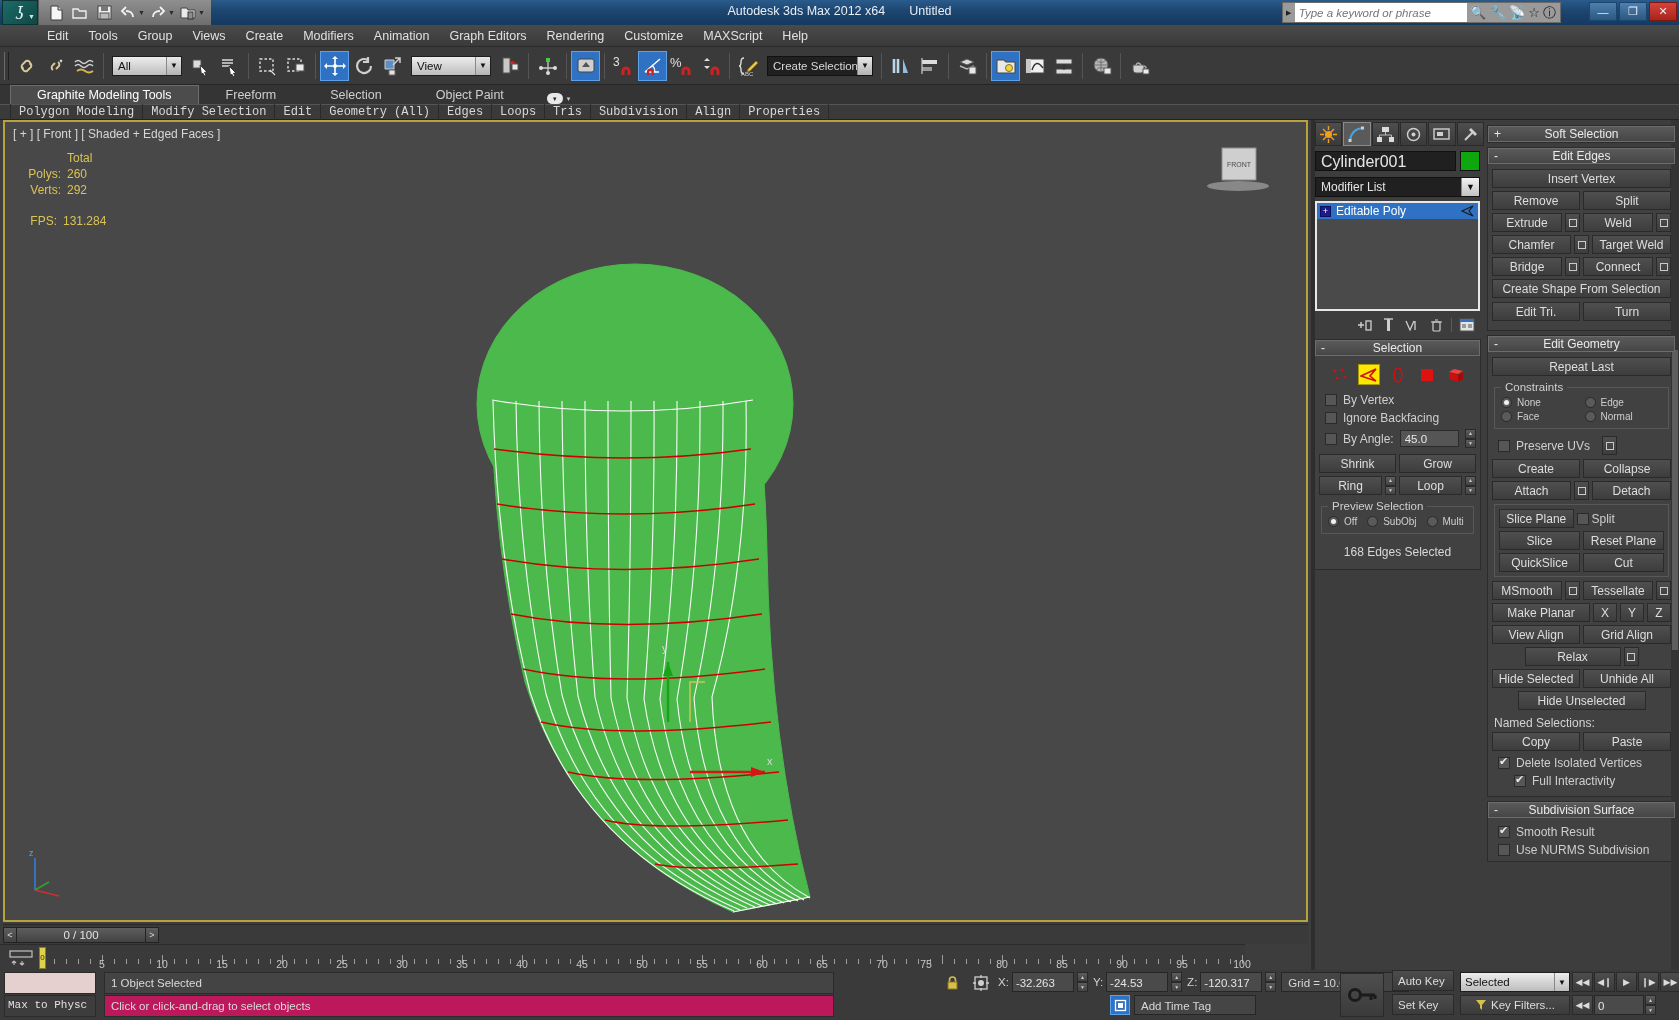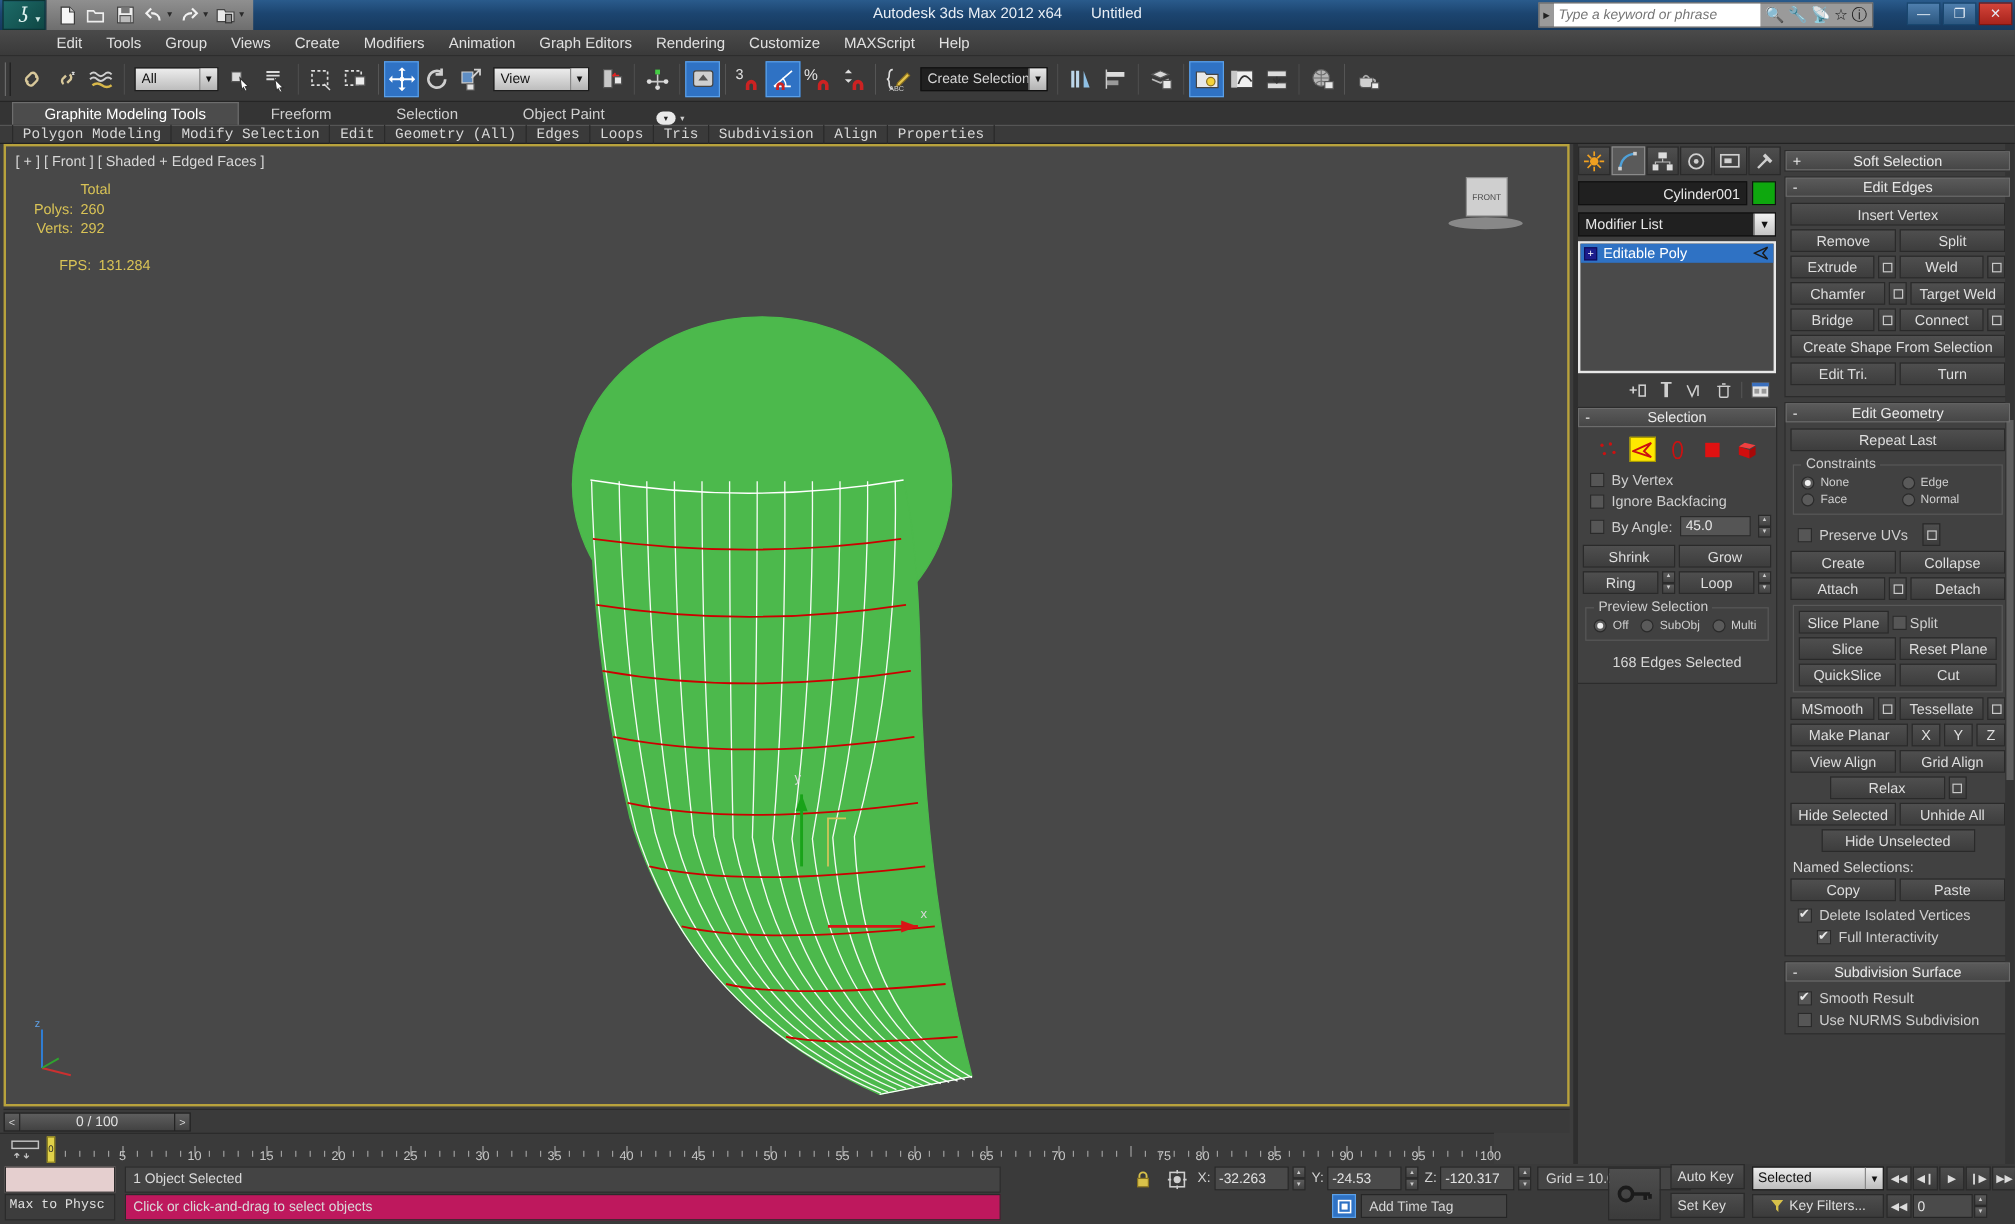--- a/index.html
+++ b/index.html
@@ -113,21 +113,21 @@
   
   .viewport {
     position:absolute; left:3px; top:120px; width:1305px; height:802px;
     background:#484848; border:2px solid #b8a23c; overflow:hidden;
   }
   .vp-label { position:absolute; left:8px; top:5px; color:#d7d7d7; font-size:12px; }
   .vp-stats { position:absolute; left:12px; top:28px; color:#d9c356; font-size:12px; line-height:16px; }
   .vp-stats table { border-collapse:collapse; }
   .vp-stats td { padding:0 6px 0 0; color:#d9c356; }
   .vp-stats td.lbl { text-align:right; width:50px; }
-  .vp-fps { position:absolute; left:27px; top:92px; color:#d9c356; font-size:12px; }
+  .vp-fps { position:absolute; left:8px; top:92px; color:#d9c356; font-size:12px; }
   .vp-fps .lbl { display:inline-block; width:50px; text-align:right; padding-right:6px;}
   .viewcube { position:absolute; right:28px; top:20px; width:74px; height:52px; }
   .axis-tripod { position:absolute; left:20px; bottom:22px; width:48px; height:52px; }
   .model-svg { position:absolute; left:0; top:0; }
 
   
   .timeslider {
     position:absolute; left:3px; top:924px; width:1305px; height:20px;
     background:#3a3a3a; border-top:1px solid #2a2a2a; display:flex; align-items:center;
   }
@@ -203,21 +203,21 @@
   .cp-left { position:absolute; left:0; top:0; width:173px; height:850px; }
   .cp-right { position:absolute; left:173px; top:0; width:195px; height:850px; overflow:hidden; }
 
   .cp-tabs { display:flex; gap:1px; padding:2px 0 3px 4px; }
   .cp-tab { width:29px; height:24px; background:linear-gradient(180deg,#4e4e4e,#3a3a3a);
     border:1px solid #2a2a2a; display:flex; align-items:center; justify-content:center; cursor:pointer; }
   .cp-tab.active { background:#5a5a5a; border-color:#8a8a8a; }
 
   .namerow { display:flex; gap:4px; padding:2px 4px; align-items:center; }
   .namefield { flex:1; height:20px; background:#202020; border:1px solid #111; color:#e6e6e6;
-    font-size:12px; padding:0 5px; line-height:20px;text-align:right; }
+    font-size:16px; padding:0 5px; line-height:20px; }
   .colorswatch { width:20px; height:20px; background:#0ea80e; border:1px solid #111; cursor:pointer; }
   .modlist { margin:4px; height:20px; background:#202020; border:1px solid #111; display:flex;
     align-items:center; color:#e6e6e6; font-size:12px; padding-left:5px; cursor:pointer; }
   .modlist .carr { margin-left:auto; width:18px; height:18px; background:linear-gradient(180deg,#f2f2f2,#c4c4c4);
     border-left:1px solid #888; display:flex; align-items:center; justify-content:center; font-size:9px; color:#111; }
   .modstack { margin:2px 4px; height:110px; background:#4a4a4a; border:2px solid #e8e8e8; overflow:hidden; }
   .modstack-item { display:flex; align-items:center; gap:5px; height:16px; background:#2f72c4;
     color:#fff; font-size:12px; padding-left:3px; cursor:pointer; }
   .plusbox { width:11px; height:11px; background:#1c1c8c; color:#fff; font-size:9px;
     display:flex; align-items:center; justify-content:center; border:1px solid #0d0d5c; }
@@ -774,21 +774,21 @@
         <div class="tick minor" style="left: 804px;"></div>
         <div class="tick minor" style="left: 816px;"></div>
         <div class="tick minor" style="left: 828px;"></div>
         <div class="tick major" style="left: 840px;"></div>
         <div class="tlabel" style="left: 840px;">70</div>
         <div class="tick minor" style="left: 852px;"></div>
         <div class="tick minor" style="left: 864px;"></div>
         <div class="tick minor" style="left: 876px;"></div>
         <div class="tick minor" style="left: 888px;"></div>
         <div class="tick major" style="left: 900px;"></div>
-        <div class="tlabel" style="left: 928px;">75</div>
+        <div class="tlabel" style="left: 884px;">75</div>
         <div class="tick minor" style="left: 912px;"></div>
         <div class="tick minor" style="left: 924px;"></div>
         <div class="tick minor" style="left: 936px;"></div>
         <div class="tick minor" style="left: 948px;"></div>
         <div class="tick major" style="left: 960px;"></div>
         <div class="tlabel" style="left: 960px;">80</div>
         <div class="tick minor" style="left: 972px;"></div>
         <div class="tick minor" style="left: 984px;"></div>
         <div class="tick minor" style="left: 996px;"></div>
         <div class="tick minor" style="left: 1008px;"></div>

